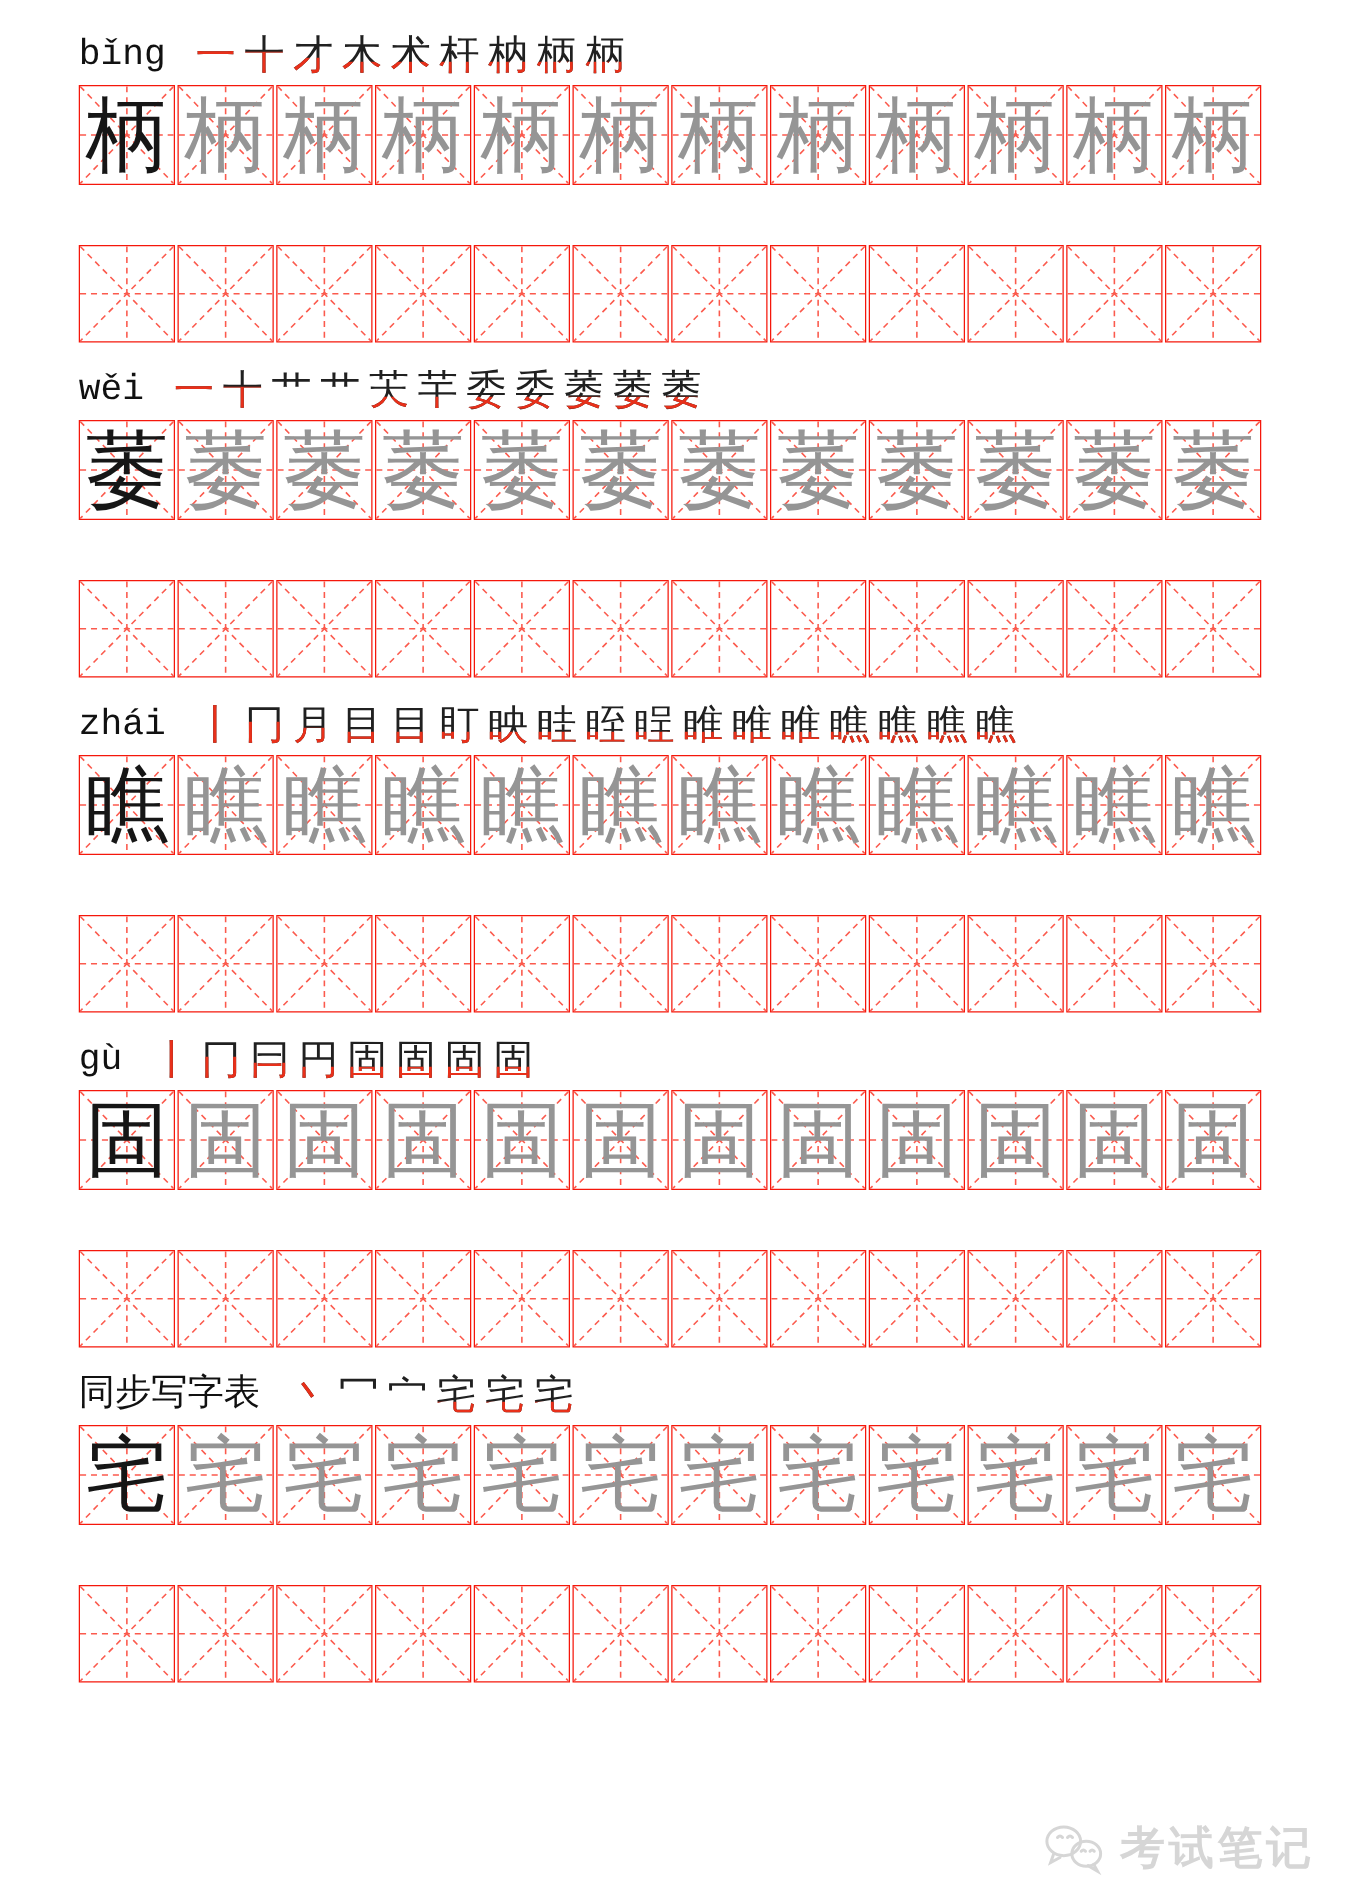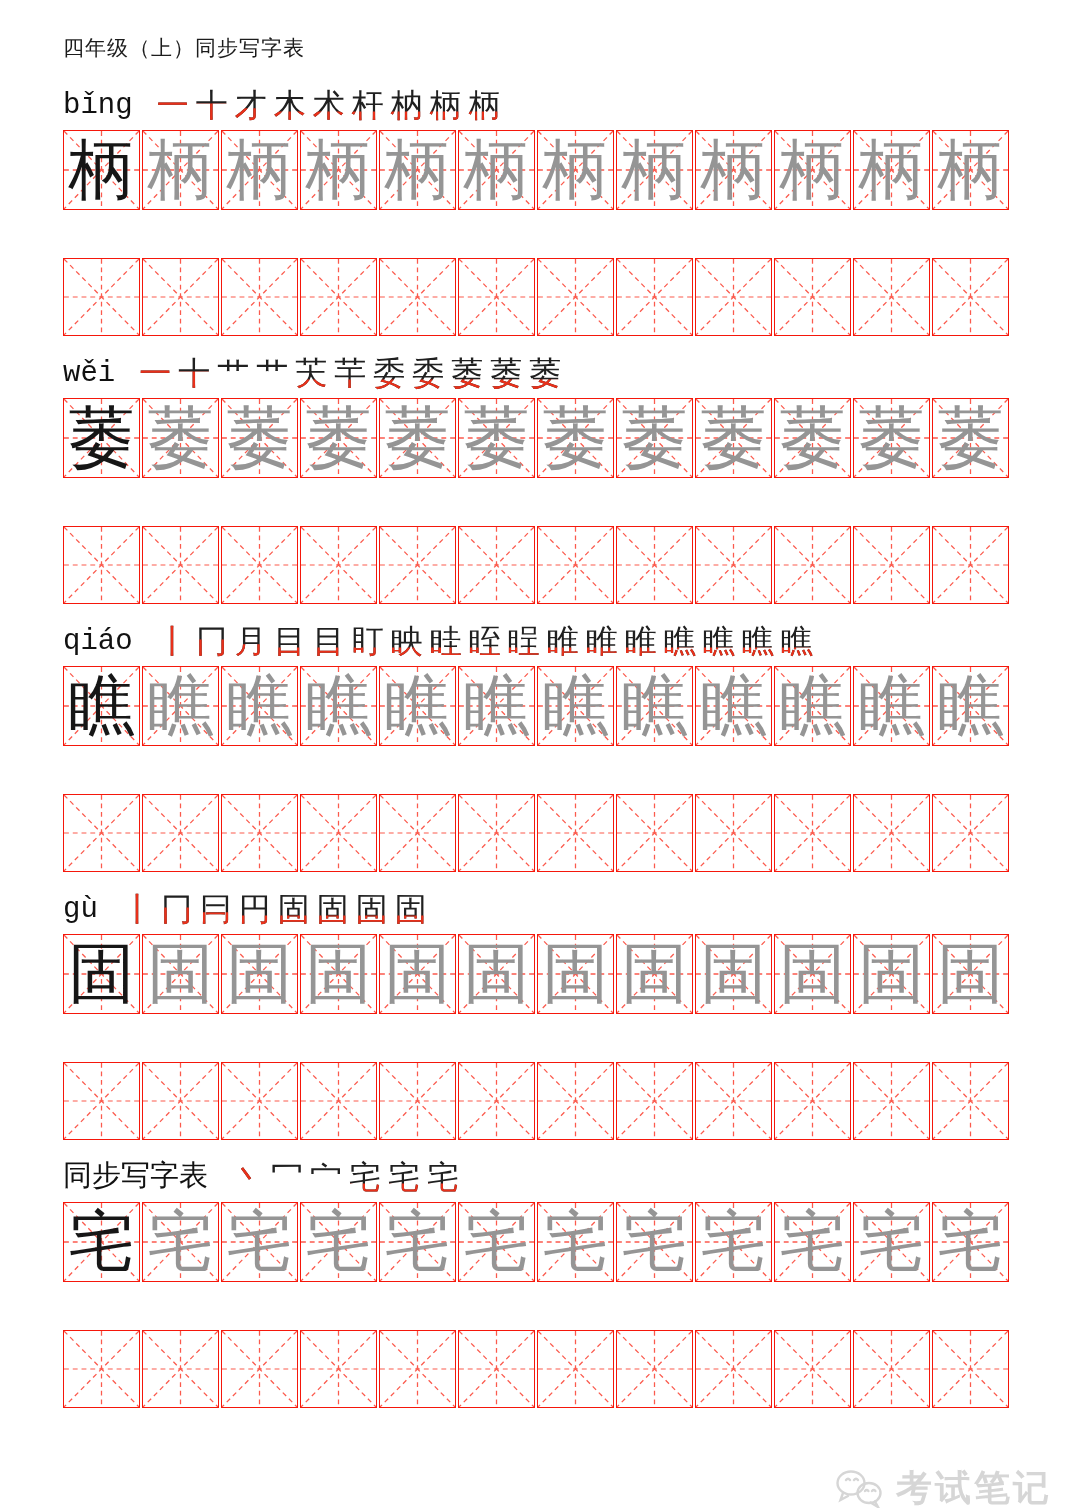--- a/index.html
+++ b/index.html
@@ -62,21 +62,20 @@
     font-size:36px;letter-spacing:3px;font-weight:bold;
     font-family:"DejaVu Serif", serif;
     text-shadow:1px 1px 0 #ffffff;
   }
   .wm-icon{width:52px;height:44px;}
 </style>
 </head>
 <body>
 
 <div class="page">
-  <div class="title">四年级（上）同步写字表</div>
   <div id="sections">
       <div class="section">
         <div class="sec-header">
           <span class="pinyin">bǐng</span>
           <span class="steps">
             <span class="step">一<span class="red-overlay" style="clip-path: inset(0% 0px 0px);">一</span></span>
             <span class="step">十<span class="red-overlay" style="clip-path: inset(45% 0px 0px);">十</span></span>
             <span class="step">才<span class="red-overlay" style="clip-path: inset(60% 0px 0px);">才</span></span>
             <span class="step">木<span class="red-overlay" style="clip-path: inset(70% 0px 0px);">木</span></span>
             <span class="step">术<span class="red-overlay" style="clip-path: inset(70% 0px 0px);">术</span></span>
@@ -516,21 +515,21 @@
               <line x1="0" y1="0" x2="77" y2="80" stroke="#fb5a4d" stroke-width="1.3" stroke-dasharray="5 4"></line>
               <line x1="77" y1="0" x2="0" y2="80" stroke="#fb5a4d" stroke-width="1.3" stroke-dasharray="5 4"></line>
               <line x1="38.5" y1="0" x2="38.5" y2="80" stroke="#fb5a4d" stroke-width="1.3" stroke-dasharray="5 4"></line>
               <line x1="0" y1="40" x2="77" y2="40" stroke="#fb5a4d" stroke-width="1.3" stroke-dasharray="5 4"></line>
             </svg>
           </div>
         </div>
       </div>
       <div class="section">
         <div class="sec-header">
-          <span class="pinyin">qiáo</span>
+          <span class="pinyin">zhái</span>
           <span class="steps">
             <span class="step">丨<span class="red-overlay" style="clip-path: inset(0% 0px 0px);">丨</span></span>
             <span class="step">冂<span class="red-overlay" style="clip-path: inset(45% 0px 0px);">冂</span></span>
             <span class="step">月<span class="red-overlay" style="clip-path: inset(60% 0px 0px);">月</span></span>
             <span class="step">目<span class="red-overlay" style="clip-path: inset(70% 0px 0px);">目</span></span>
             <span class="step">目<span class="red-overlay" style="clip-path: inset(70% 0px 0px);">目</span></span>
             <span class="step">盯<span class="red-overlay" style="clip-path: inset(70% 0px 0px);">盯</span></span>
             <span class="step">眏<span class="red-overlay" style="clip-path: inset(70% 0px 0px);">眏</span></span>
             <span class="step">眭<span class="red-overlay" style="clip-path: inset(70% 0px 0px);">眭</span></span>
             <span class="step">眰<span class="red-overlay" style="clip-path: inset(70% 0px 0px);">眰</span></span>

